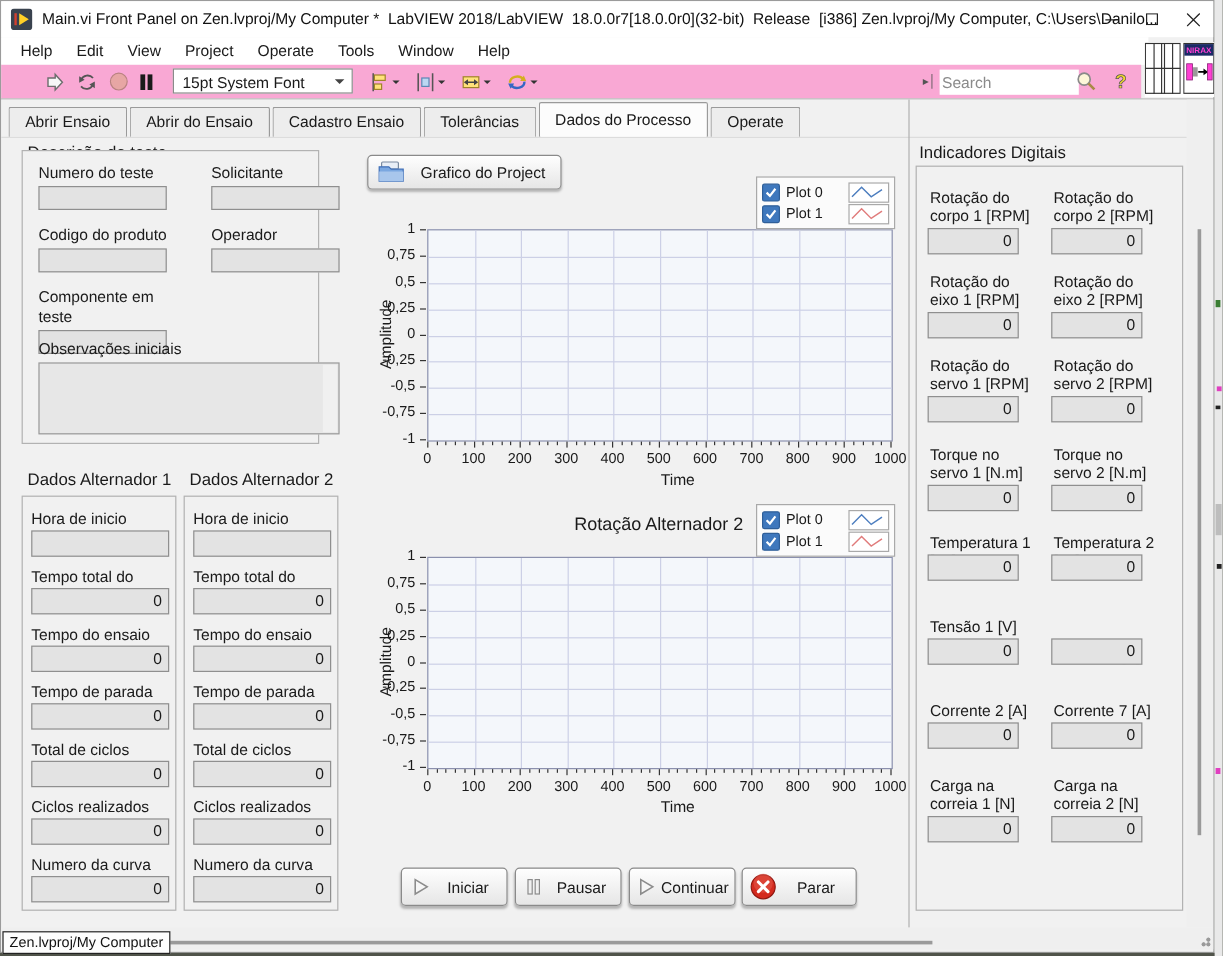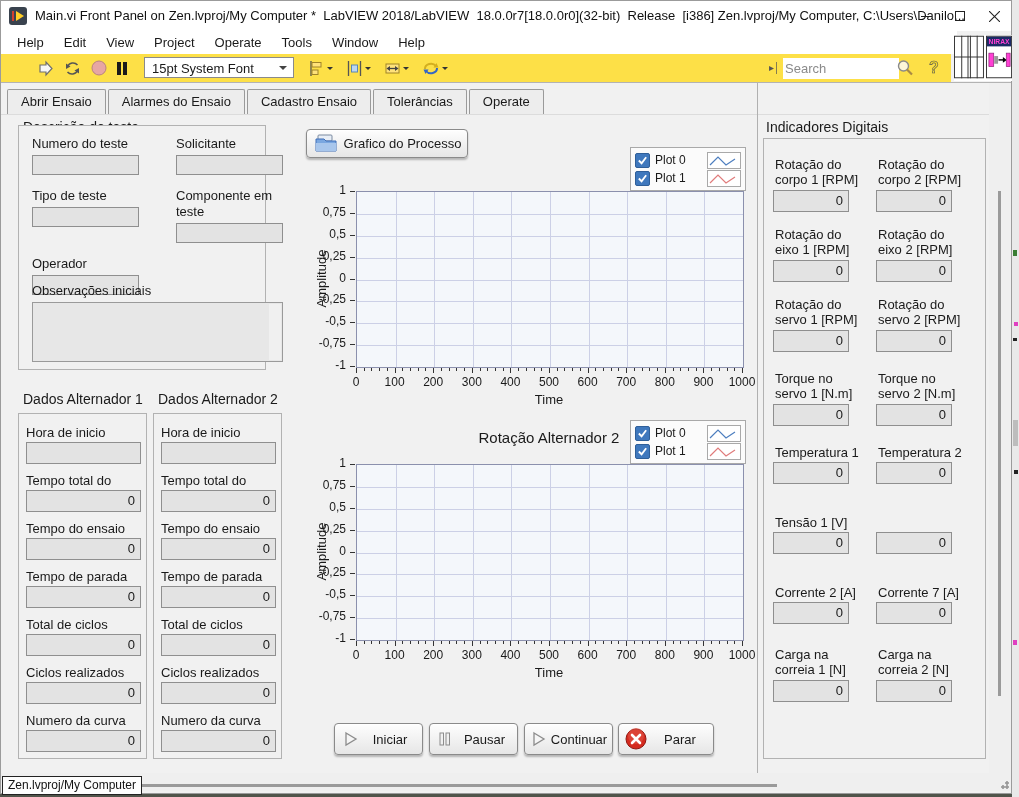--- a/index.html
+++ b/index.html
@@ -10,21 +10,21 @@
   
   .titlebar{position:absolute;left:0;top:0;width:100%;height:30px;background:#ffffff;}
   .app-icon{position:absolute;left:8px;top:6px;width:18px;height:18px;}
   .title-text{position:absolute;left:34px;top:7px;font-size:13px;color:#111;white-space:pre;}
   .cap-btn{position:absolute;top:0;width:34px;height:30px;display:flex;align-items:center;justify-content:center;}
   .cap-min{right:68px}.cap-max{right:34px}.cap-close{right:0px}
   
   .menubar{position:absolute;left:0;top:30px;width:950px;height:23px;background:#fff;display:flex;padding-left:6px;}
   .menu-item{font-size:13px;color:#1a1a1a;line-height:23px;padding:0 10px;}
   
-  .toolbar{position:absolute;left:0;top:53px;width:950px;height:28px;background:#fde047;}
+  .toolbar{position:absolute;left:0;top:53px;width:950px;height:28px;background:#f9a8d4;}
   .tb{position:absolute;top:3px;width:22px;height:22px;display:flex;align-items:center;justify-content:center;}
   .font-select{position:absolute;left:143px;top:3px;width:150px;height:21px;border:1px solid #8a8a8a;
     background:#fff;font-size:13px;line-height:21px;padding-left:7px;color:#1a1a1a;box-sizing:border-box;}
   .font-caret{position:absolute;right:6px;top:8px;width:0;height:0;border:4px solid transparent;border-top-color:#444;}
   .caret{width:0;height:0;border:3.5px solid transparent;border-top-color:#333;margin-left:2px;margin-top:4px;}
   .tb-group{display:flex;align-items:center;}
   .search-split{position:absolute;left:768px;top:8px;font-size:10px;color:#555;}
   .search-input{position:absolute;left:782px;top:4px;width:112px;height:19px;border:none;background:#fff;
     font-size:13px;color:#333;font-family:"Liberation Sans",sans-serif;outline:none;}
   .search-input::placeholder{color:#8a8a8a;}
@@ -59,21 +59,21 @@
   .chart{position:absolute;left:305px;width:452px;height:264px;}
   .chart-title{position:absolute;left:50px;top:13px;width:386px;text-align:center;font-size:15px;color:#1a1a1a;}
   .plot{position:absolute;left:50px;top:48px;width:386px;height:175px;background:#f4f7fb;
     border:1px solid #8b90ad;box-sizing:content-box;}
   .grid-v{position:absolute;width:1px;background:#ccd0e6;}
   .grid-h{position:absolute;height:1px;background:#ccd0e6;}
   .tickx{position:absolute;width:1px;background:#333;}
   .ticky{position:absolute;height:1px;background:#333;}
   .xlab{position:absolute;width:40px;text-align:center;font-size:12px;color:#1a1a1a;}
   .ylab{position:absolute;width:40px;text-align:right;font-size:12px;color:#1a1a1a;}
-  .axis-xlabel{position:absolute;font-size:13px;color:#1a1a1a;text-align:center;width:60px;}
+  .axis-xlabel{position:absolute;font-size:13px;color:#1a1a1a;text-align:right;width:60px;}
   .axis-ylabel{position:absolute;font-size:13px;color:#1a1a1a;transform:rotate(-90deg);transform-origin:center;}
   .legend{position:absolute;left:324px;top:4px;width:116px;background:#fbfbfb;border:1px solid #a9a9a9;
     padding:3px 4px;box-sizing:border-box;}
   .leg-row{display:flex;align-items:center;height:18px;gap:5px;}
   .leg-check{width:13px;height:13px;background:#3f78bd;border:1px solid #2f5f99;border-radius:2px;
     display:flex;align-items:center;justify-content:center;flex:none;}
   .leg-name{font-size:12px;color:#1a1a1a;flex:1;}
   .leg-sample{width:32px;height:15px;background:#fff;border:1px solid #a9a9a9;flex:none;}
   
   .lv-btn{position:absolute;border:1px solid #8a8a8a;border-radius:4px;
@@ -241,48 +241,49 @@
         <rect x="21" y="18" width="4" height="14" fill="#ff3fd4" stroke="#8c2277" stroke-width="0.7"></rect>
       </svg>
     </div>
 
     <div class="toolbar-divider"></div>
 
     <div class="panel" id="panel">
       <div class="tab-underline"></div>
       <div class="tabstrip" id="tabstrip">
           <div class="tab">Abrir Ensaio</div>
-          <div class="tab">Alarmes do Ensaio</div>
+          <div class="tab">Abrir do Ensaio</div>
           <div class="tab">Cadastro Ensaio</div>
           <div class="tab">Tolerâncias</div>
+          <div class="tab active">Dados do Processo</div>
           <div class="tab">Operate</div>
         </div>
       <div class="pane-split"></div>
 
       <div class="gb-title" style="left:22px;top:36px">Descrição do teste</div>
       <div class="gbox" style="left:17px;top:42px;width:248px;height:245px">
         <div id="desc-fields">
             <div class="field">
               <span class="lbl">Numero do teste</span>
               <div class="ctrl left"></div>
             </div>
             <div class="field">
               <span class="lbl">Solicitante</span>
               <div class="ctrl left"></div>
             </div>
             <div class="field">
-              <span class="lbl">Tipo de teste</span>
+              <span class="lbl">Codigo do produto</span>
+              <div class="ctrl left"></div>
+            </div>
+            <div class="field">
+              <span class="lbl">Operador</span>
               <div class="ctrl left"></div>
             </div>
             <div class="field">
               <span class="lbl">Componente em teste</span>
-              <div class="ctrl left"></div>
-            </div>
-            <div class="field">
-              <span class="lbl">Operador</span>
               <div class="ctrl left"></div>
             </div>
           </div>
         <div class="lbl obs-lbl">Observações iniciais</div>
         <div class="obs-box">
           <span></span>
           <div class="obs-scroll"></div>
         </div>
       </div>
 
@@ -322,21 +323,21 @@
             <div class="ctrl" style="position: absolute; left: 7px; top: 316px; width: 115px; height: 22px; line-height: 20px;">0</div>
           </div>
         </div>
 
       <div class="lv-btn" style="left:305px;top:46px;width:162px;height:29px">
         <svg width="24" height="19" viewBox="0 0 24 19" style="margin-left:7px">
           <rect x="4" y="1" width="14" height="6" rx="1" fill="#e8eef6" stroke="#7a8aa0"></rect>
           <path d="M2 5 L10 5 L12 7 L22 7 L22 17 L2 17 Z" fill="#7aa7e0" stroke="#3f6fb8"></path>
           <path d="M2 9 L22 9 L22 17 L2 17 Z" fill="#a8c6ec"></path>
         </svg>
-        <span class="blabel">Grafico do Processo</span>
+        <span class="blabel">Grafico do Project</span>
       </div>
 
       <div class="chart" id="chart-0" style="top:60px">
           <div class="plot">
             <div class="grid-v" style="left: 38.6px; top: 0px; height: 175px;"></div>
             <div class="grid-v" style="left: 77.2px; top: 0px; height: 175px;"></div>
             <div class="grid-v" style="left: 115.8px; top: 0px; height: 175px;"></div>
             <div class="grid-v" style="left: 154.4px; top: 0px; height: 175px;"></div>
             <div class="grid-v" style="left: 193px; top: 0px; height: 175px;"></div>
             <div class="grid-v" style="left: 231.6px; top: 0px; height: 175px;"></div>

